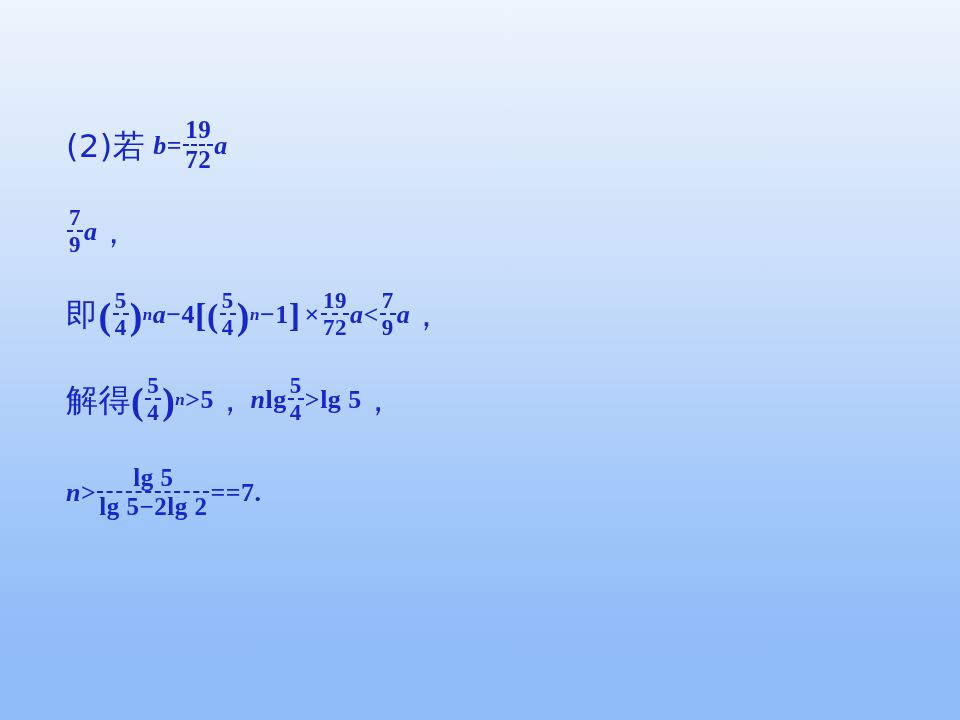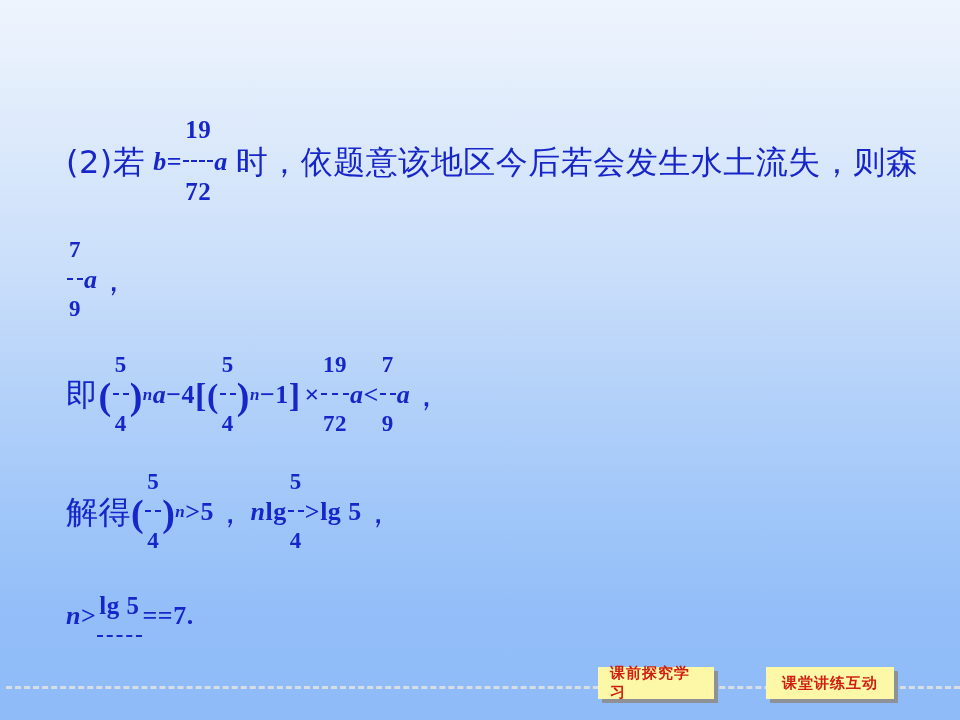--- a/index.html
+++ b/index.html
@@ -85,21 +85,20 @@
   .frac {
     display: inline-flex;
     flex-direction: column;
     align-items: center;
     justify-content: center;
     vertical-align: middle;
     line-height: 1;
     margin: 0 1px;
     position: relative;
     top: -1px;
-    gap: 16px;
   }
   .frac .num,
   .frac .den {
     font-family: "Liberation Serif", "DejaVu Serif", serif;
     font-weight: 700;
     font-size: 23px;
     line-height: 1.02;
     padding: 0 2px;
     white-space: nowrap;
   }
@@ -182,21 +181,20 @@
       <span class="sp"></span>
       <span class="mathi">b</span>
       <span class="math">=</span>
       <span class="frac big">
         <span class="num">19</span>
         <span class="bar"></span>
         <span class="den">72</span>
       </span>
       <span class="mathi">a</span>
       <span class="sp"></span>
-      <span class="cjk">时，依题意该地区今后若会发生水土流失，则森</span>
     </div>
 
     <div class="mline l2">
       <span class="frac">
         <span class="num">7</span>
         <span class="bar"></span>
         <span class="den">9</span>
       </span>
       <span class="mathi">a</span>
       <span class="cjk">，</span>
@@ -269,28 +267,24 @@
       <span class="math">lg 5</span>
       <span class="cjk">，</span>
     </div>
 
     <div class="mline l5">
       <span class="mathi">n</span>
       <span class="math">&gt;</span>
       <span class="frac big">
         <span class="num">lg 5</span>
         <span class="bar"></span>
+        <span class="den">lg 5−2lg 2</span>
       </span>
       <span class="math">=</span>
       <span class="math">=</span>
       <span class="math">7.</span>
     </div>
 
 
   </div>
 
-  <div id="footer">
-    <div id="footer-rule"></div>
-    <div class="nav-btn" id="btn-pre">课前探究学习</div>
-    <div class="nav-btn" id="btn-act">课堂讲练互动</div>
-  </div>
 
 </div>
 
 </body></html>

